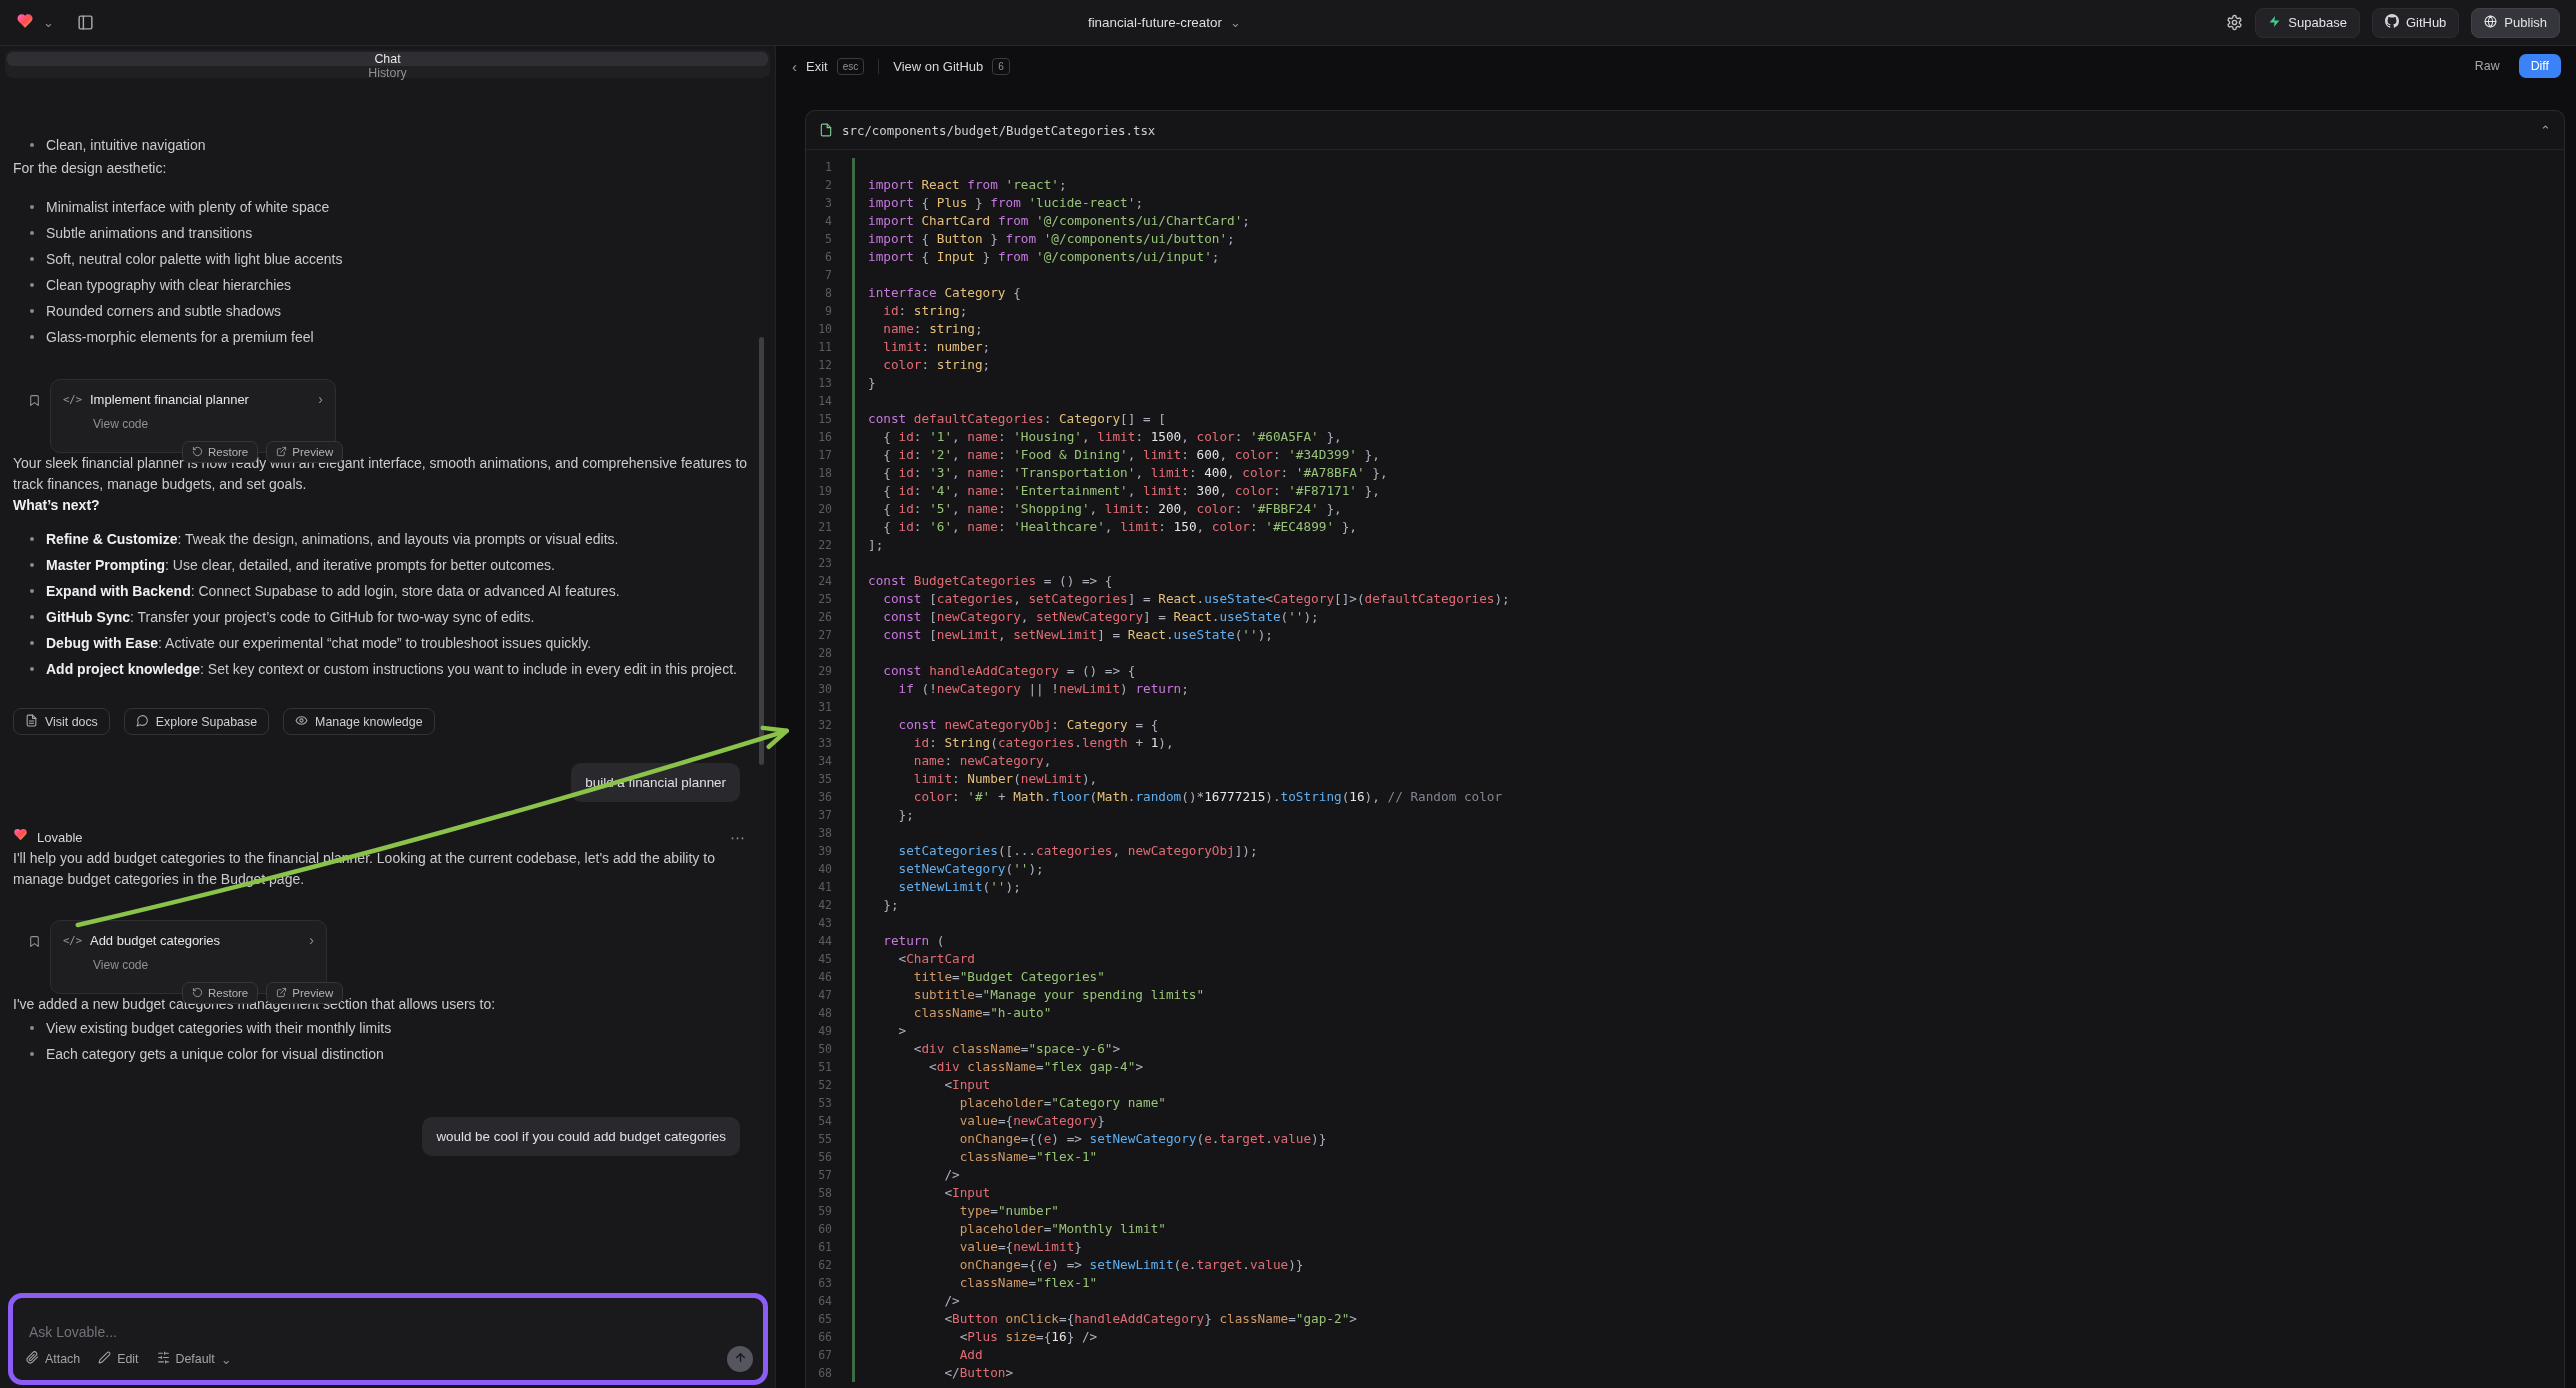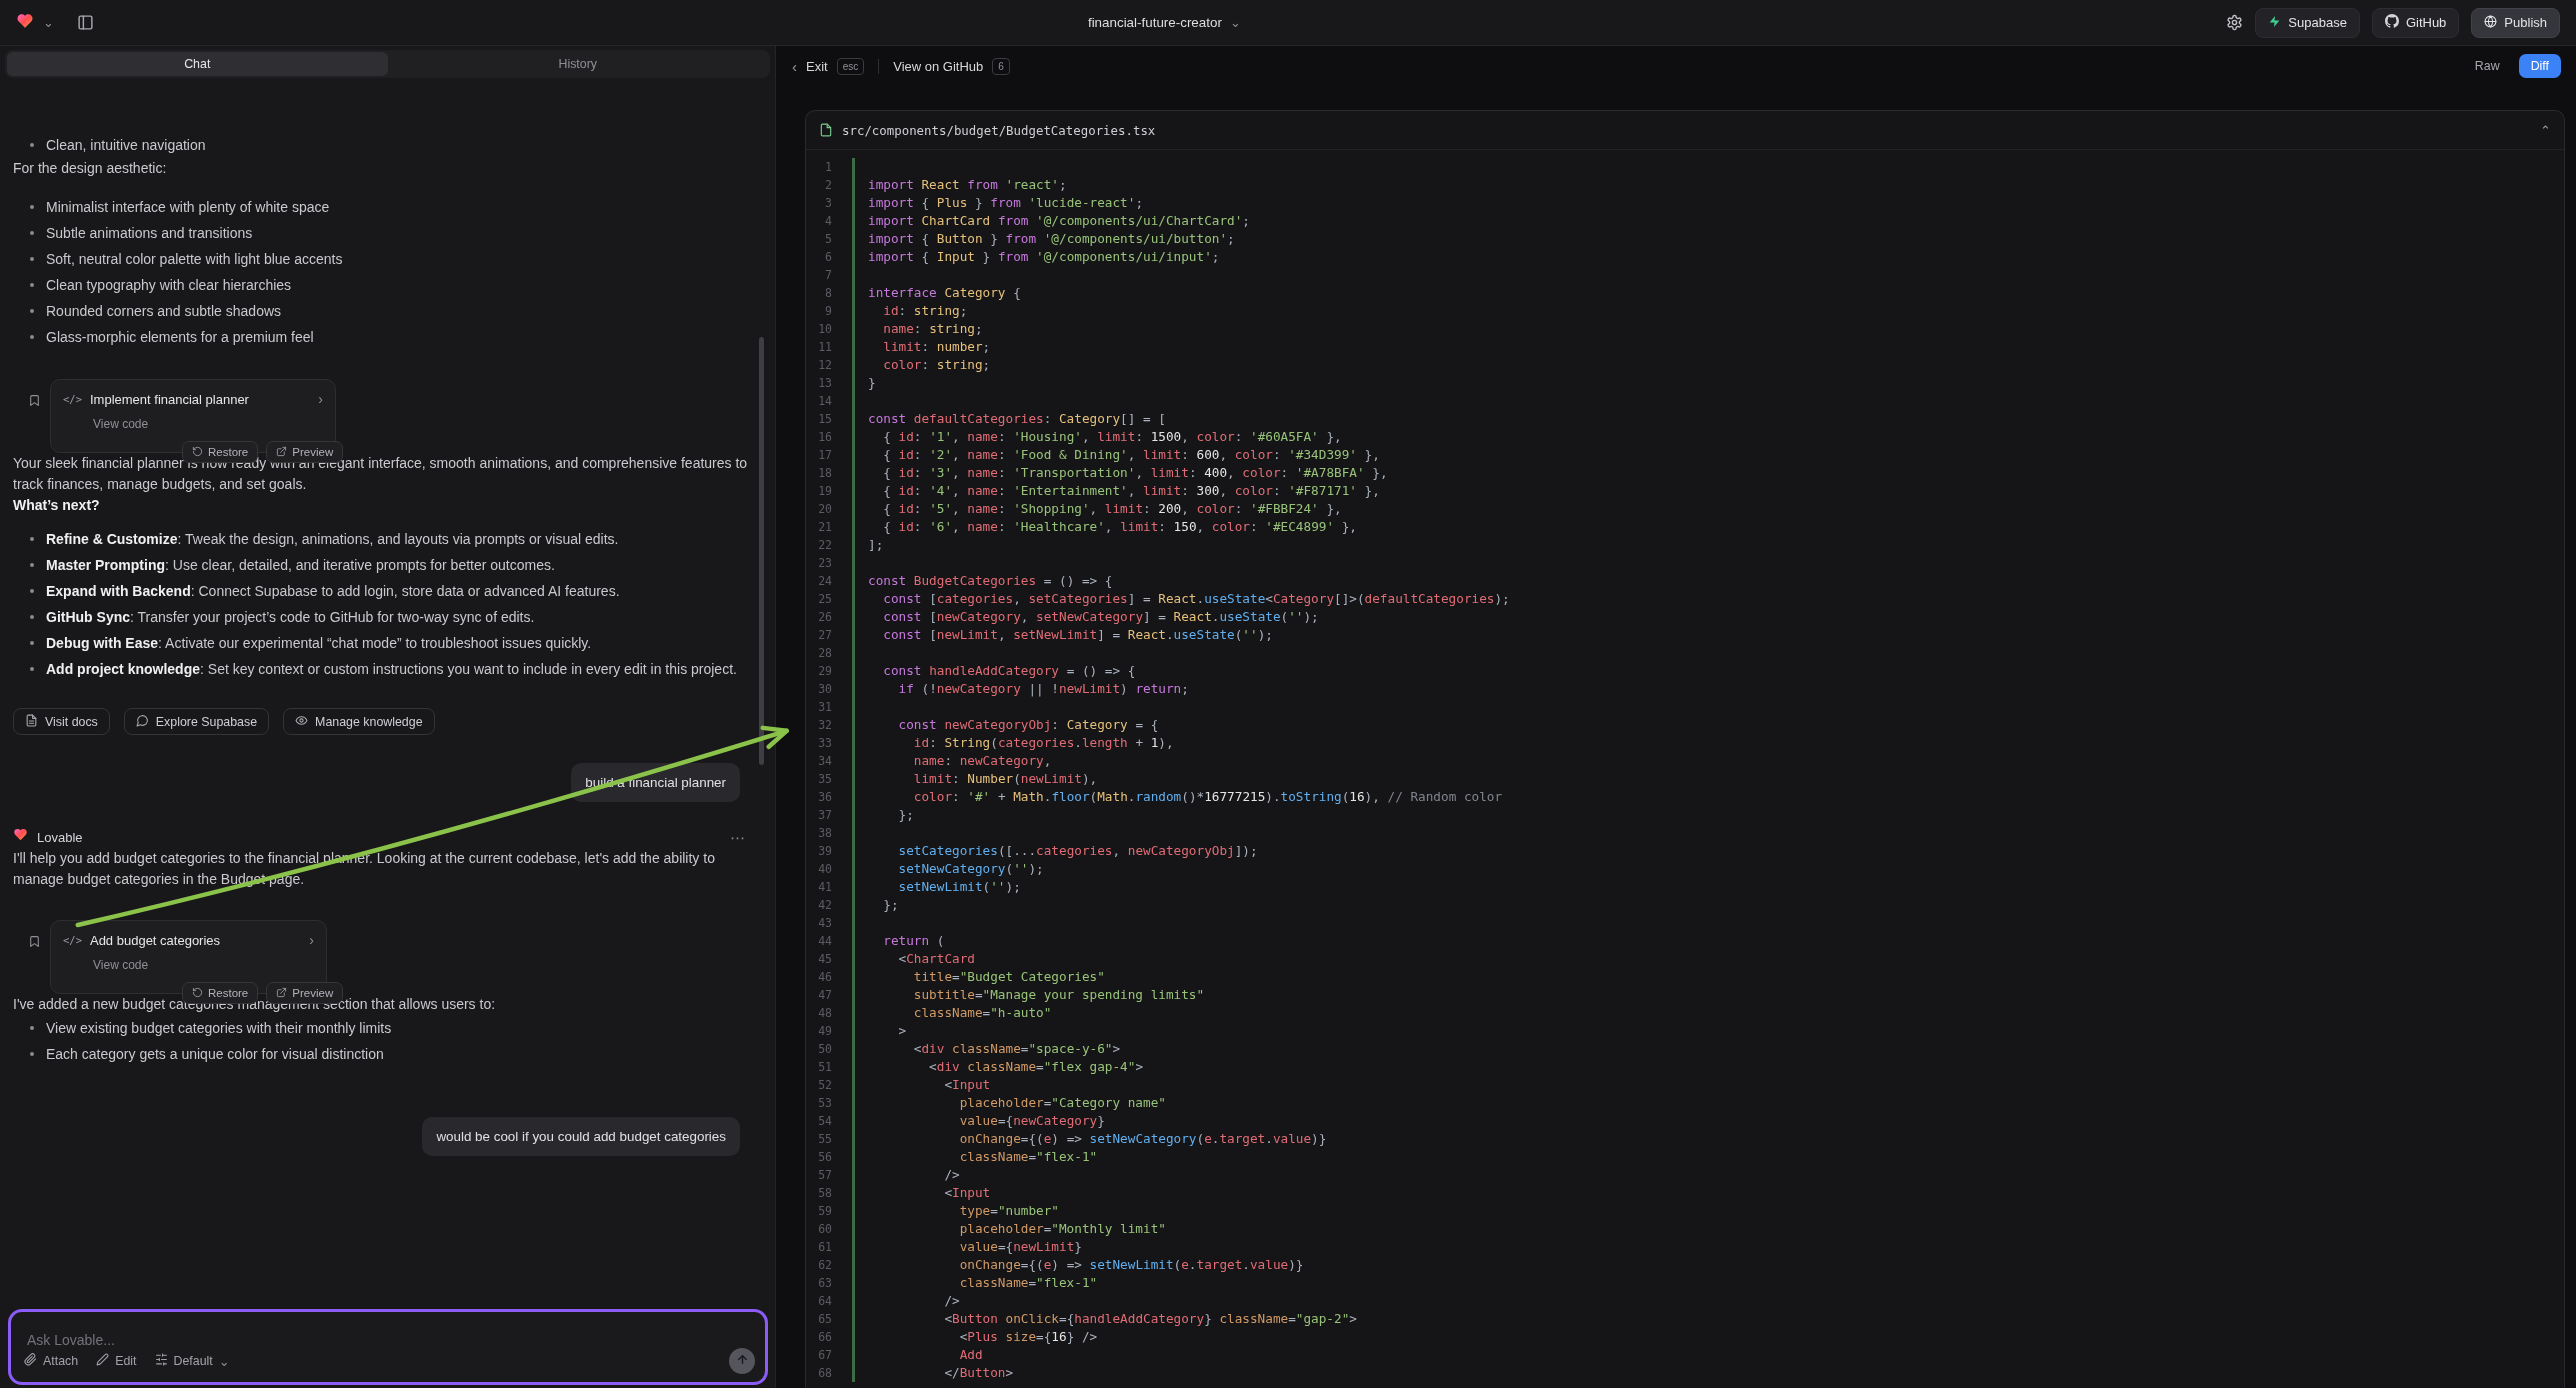--- a/index.html
+++ b/index.html
@@ -18,21 +18,21 @@
   .topbar-center{position:absolute;left:45.2%;transform:translateX(-50%);display:flex;align-items:center;gap:8px;}
   .project-name{font-size:13.4px;color:#dededf;}
   .topbar-right{margin-left:auto;display:flex;align-items:center;gap:12px;}
   .tb-btn{height:30px;display:inline-flex;align-items:center;gap:7px;background:#232327;border:1px solid #2c2c31;
     border-radius:8px;padding:0 12px;font-size:13px;color:#e3e3e7;cursor:pointer;}
   .tb-btn.publish{background:#35353c;border-color:#41414a;}
   .gear{color:#c0c0c6;display:flex;align-items:center;}
 
   
   .chat-panel{position:absolute;left:0;top:46px;width:776px;bottom:0;background:#18181a;border-right:1px solid #242428;box-sizing:border-box;}
-  .tabs{margin:4px 5px 0 5px;height:28px;background:#202023;border-radius:8px;display:flex;padding:2px;box-sizing:border-box;}
+  .tabs{margin:4px 5px 0 5px;height:28px;background:#202023;border-radius:8px;display:flex;padding:2px;box-sizing:border-box;flex-direction:column;}
   .tab{flex:1;display:flex;align-items:center;justify-content:center;border-radius:6px;font-size:12.4px;color:#8f8f96;cursor:pointer;}
   .tab.active{background:#2e2e33;color:#e6e6ea;}
 
   .chat-scroll{position:absolute;top:84px;bottom:98px;left:0;right:0;overflow:hidden;
     padding:2px 24px 0 13px;font-size:14px;line-height:21px;color:#c9c9cf;box-sizing:border-box;}
   .chat-scroll p{margin:0;}
   ul.dots{list-style:none;margin:0;padding:0 0 0 33px;}
   ul.dots li{position:relative;line-height:26px;}
   ul.dots li::before{content:"";position:absolute;left:-16px;top:11px;width:4px;height:4px;border-radius:50%;background:#8a8a92;}
   ul.dots strong{color:#f0f0f3;font-weight:700;}
@@ -68,22 +68,22 @@
 
   .bubble{margin-left:auto;margin-right:11px;width:max-content;max-width:558px;background:#29292d;border-radius:10px;
     padding:9px 14px;font-size:13.4px;color:#e0e0e4;}
   .bubble.b1{margin-top:28px;}
   .bubble.b2{margin-top:50px;}
 
   .lovable-row{margin-top:25px;display:flex;align-items:center;gap:9px;}
   .lovable-name{font-size:13px;color:#d6d6db;}
   .ellipsis{margin-left:auto;margin-right:6px;color:#8f8f96;font-size:15px;cursor:pointer;}
 
-  .composer{position:absolute;left:8px;right:7px;bottom:3px;height:76px;background:#1a1a1d;border:3px solid #8b5cf6;
-    border-radius:14px;box-sizing:border-box;padding:18px 14px;}
+  .composer{position:absolute;left:8px;right:7px;bottom:3px;height:92px;background:#1a1a1d;border:5px solid #8b5cf6;
+    border-radius:14px;box-sizing:border-box;padding:24px 14px;}
   .composer textarea{width:96%;background:transparent;border:none;outline:none;resize:none;
     font-family:"Liberation Sans",sans-serif;font-size:14px;color:#e4e4e7;height:34px;}
   .composer textarea::placeholder{color:#72727a;}
   .composer-row{position:absolute;left:13px;right:10px;bottom:8px;display:flex;align-items:center;gap:18px;}
   .comp-btn{display:inline-flex;align-items:center;gap:6px;font-size:12.4px;color:#a2a2aa;cursor:pointer;background:none;border:none;padding:0;font-family:inherit;}
   .send-btn{margin-left:auto;width:26px;height:26px;border-radius:50%;background:#55555e;display:flex;align-items:center;justify-content:center;cursor:pointer;border:none;}
   .send-btn .ic{color:#1a1a1d;}
 
   .scroll-thumb{position:absolute;right:11px;top:291px;width:5px;height:428px;background:#3e3e44;border-radius:3px;cursor:pointer;}
 

